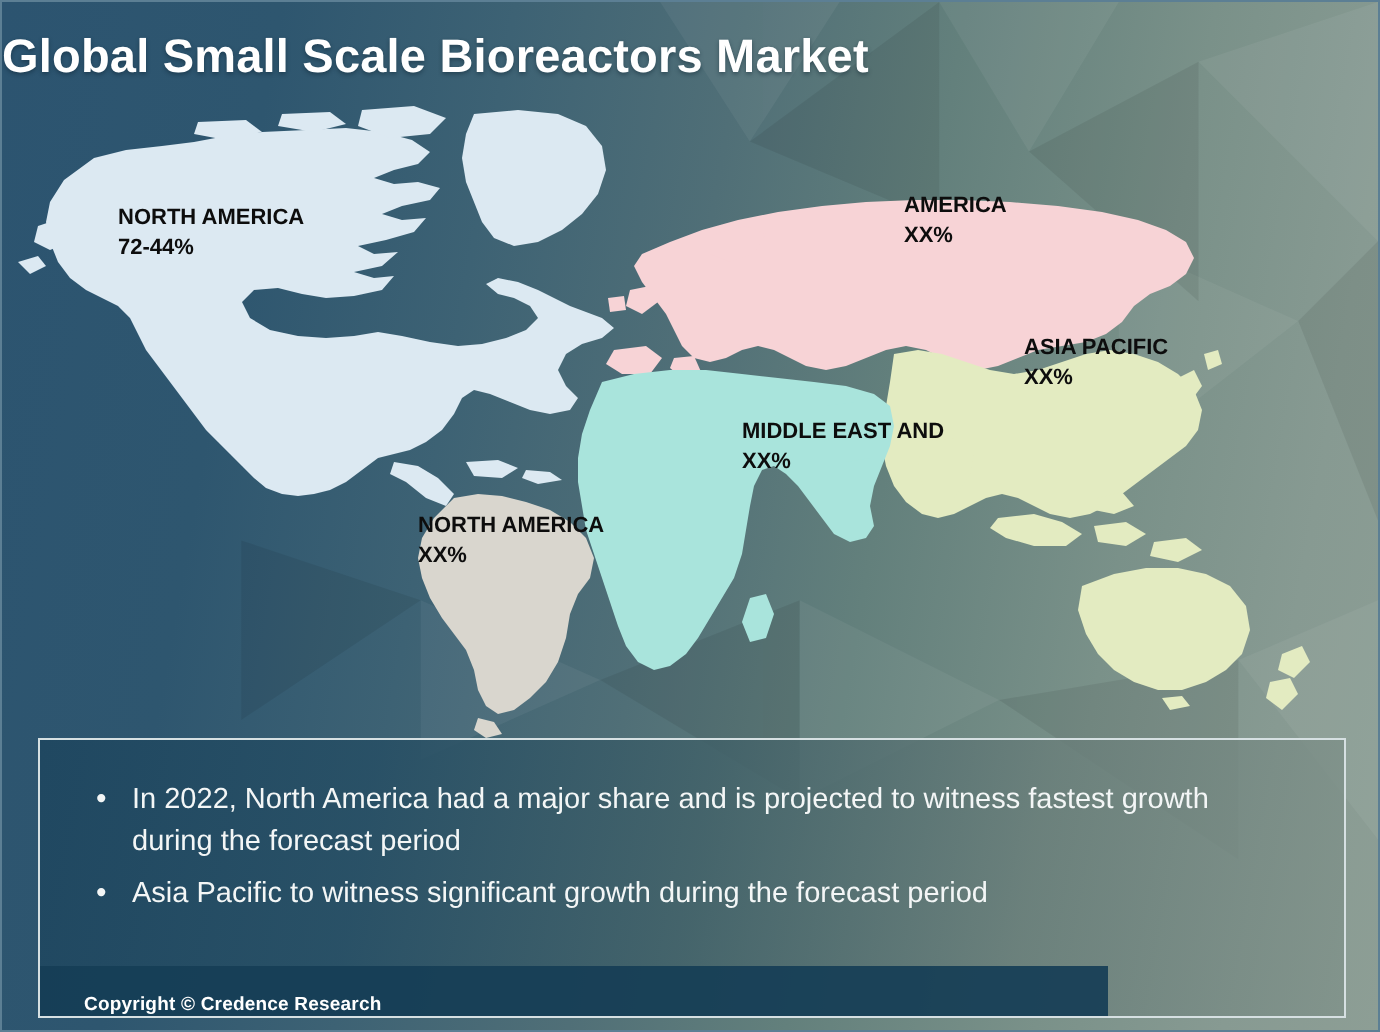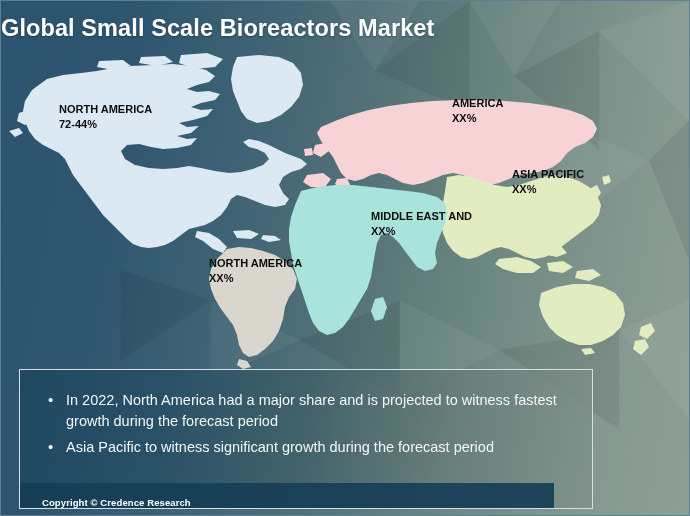--- a/index.html
+++ b/index.html
@@ -74,21 +74,21 @@
   .rl-eu  { left: 451px; top: 95px;  }
   .rl-ap  { left: 483px; top: 166px; margin-left: 28px; }
   .rl-mea { left: 370px; top: 208px; }
   .rl-la  { left: 208px; top: 255px; }
 
   
   .callout {
     position: absolute;
     left: 18px;
     top: 368px;
-    width: 574px;
+    width: 654px;
     height: 140px;
     box-sizing: border-box;
     border: 1px solid #d6e0e2;
     background: linear-gradient(100deg,
         rgba(30,70,95,0.88) 0%,
         rgba(38,78,100,0.86) 25%,
         rgba(64,96,104,0.82) 50%,
         rgba(104,125,121,0.80) 75%,
         rgba(128,146,138,0.80) 100%);
   }

